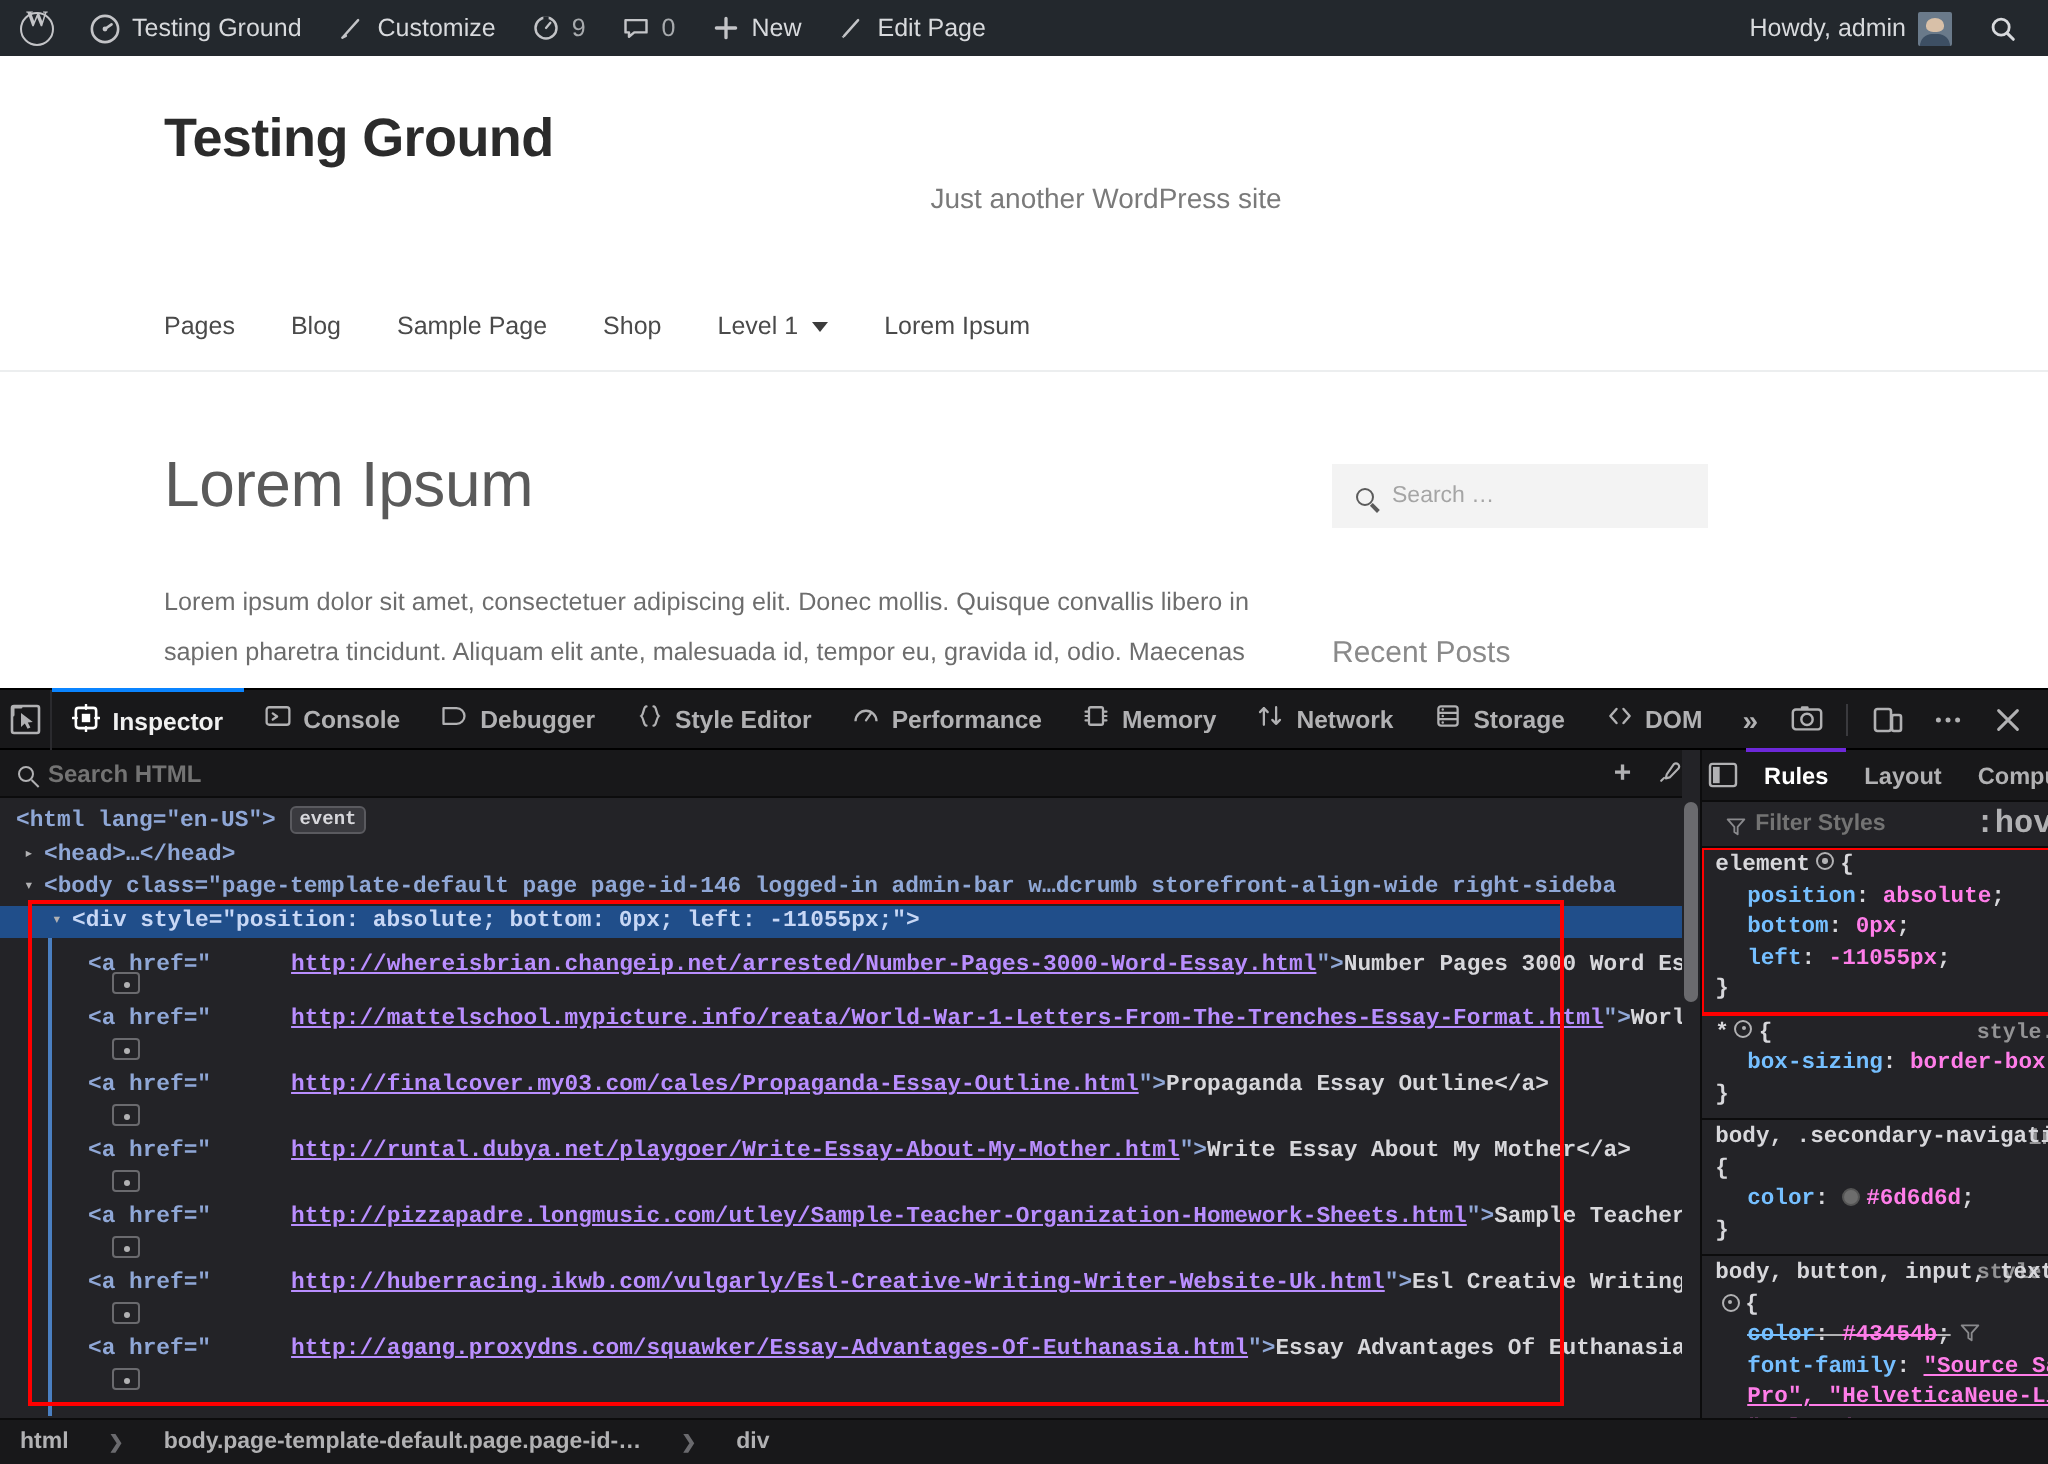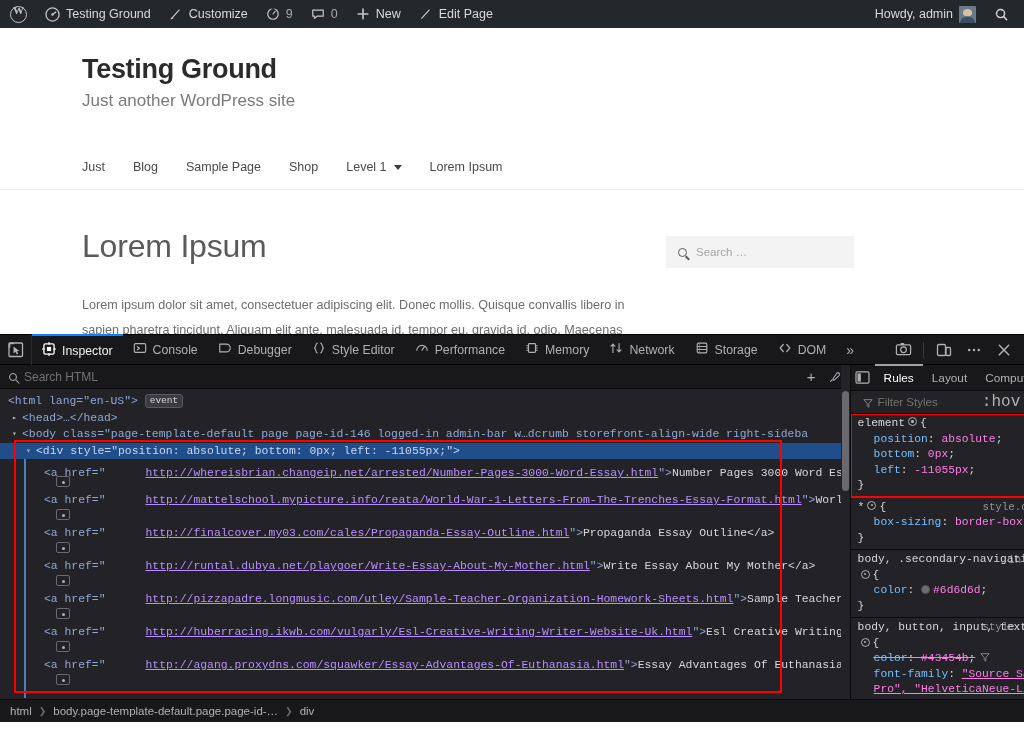--- a/index.html
+++ b/index.html
@@ -48,21 +48,21 @@
   .avatar::after {
     content:""; position:absolute; left:1px; bottom:0; width:15px; height:6px;
     background:#3d4f63; border-radius: 6px 6px 0 0;
   }
   .ab-count { color: #a7aaad; }
 
   
   .page { position: absolute; top: 28px; left: 0; width: 1024px; height: 316px; background:#fff; overflow:hidden; }
   .site-header { padding: 26px 0 0 82px; }
   .site-title { font-size: 27px; font-weight: bold; color: #2b2b2b; letter-spacing: -0.3px; }
-  .site-desc { font-size: 17px; color: #7a7a7a; margin-top: 6px; }
+  .site-desc { font-size: 14px; color: #7a7a7a; margin-top: 6px; text-align: center; }
   .nav-wrap { border-bottom: 1px solid #eceeef; margin-top: 34px; }
   .nav { display: flex; align-items: center; gap: 28px; padding: 0 0 0 82px; height: 44px; }
   .nav-item { font-size: 12.5px; color: #4a4a4a; display:flex; align-items:center; gap:7px; }
   .caret-down { width: 0; height: 0; border-left: 4.5px solid transparent; border-right: 4.5px solid transparent; border-top: 5px solid #3c3c3c; }
   .content-area { display: flex; padding: 38px 0 0 0; }
   .main-col { width: 660px; padding-left: 82px; }
   .entry-title { font-size: 32px; color: #5a5a5a; font-weight: 400; letter-spacing: -0.2px; }
   .entry-p { font-size: 12.6px; line-height: 1.95; color: #6d6d6d; margin-top: 28px; max-width: 620px; }
   .side-col { width: 284px; padding-left: 6px; }
   .searchbox {
@@ -72,24 +72,25 @@
   .search-ph { color: #a5a5a5; font-size: 11.5px; }
   .widget-title { font-size: 15px; color: #8a8a8a; margin-top: 54px; }
   .mag {
     width: 9px; height: 9px; border: 1.8px solid #5b5b5b; border-radius: 50%;
     position: relative; display:inline-block; flex: none;
   }
   .mag::after { content:""; position:absolute; right:-4px; bottom:-3px; width:5px; height:1.8px; background:#5b5b5b; transform:rotate(45deg); }
 
   
   .devtools {
-    position: absolute; left: 0; top: 334px; width: 1024px; height: 388px;
+    position: absolute; left: 0; top: 344px; width: 1024px; height: 388px;
     background: #c4b5fd; color: #b1b1b3;
     font-family: "Liberation Sans", sans-serif;
     border-top: 1px solid #000;
+    font-weight: bold;
   }
   .dt-toolbar {
     height: 30px; display: flex; align-items: center; background: #18181a;
     border-bottom: 1px solid #000;
   }
   .dt-picker {
     width: 32px; height: 30px; display:flex; align-items:center; justify-content:center;
     border-right: 1px solid #2a2a2e;
   }
   .dt-tabs { display: flex; align-items: center; height: 30px; }
@@ -143,21 +144,21 @@
   .dot-badge::after{ content:""; position:absolute; left:5px; top:4px; width:3px;height:3px;border-radius:50%;background:#b1b1b3;}
   .redbox {
     position: absolute; border: 2px solid #ff0000; pointer-events:none;
   }
   .bluebar { position:absolute; left:24px; top:0; bottom:0; width:2px; background:#4a7fc1; }
 
   
   .dt-right-panel { width: 228px; background: #18181a; display:flex; flex-direction:column; }
   .rp-tabs { height: 26px; display:flex; align-items:center; background:#18181a; border-bottom:1px solid #0c0c0d; }
   .rp-tab { font-size: 11.8px; color:#b1b1b3; padding: 0 9px; height:26px; display:flex; align-items:center; }
-  .rp-tab.active { color:#fff; border-top:2px solid #a3a3a3; margin-top:-1px; }
+  .rp-tab.active { color:#fff; border-top:2px solid #6d28d9; margin-top:-1px; }
   .rp-icon-btn { width:24px; height:26px; display:flex;align-items:center;justify-content:center; }
   .rp-filter { height: 23px; display:flex; align-items:center; gap:6px; padding: 0 7px; background:#232327; border-bottom:1px solid #0c0c0d; font-size:11.5px; }
   .rp-filter .ph { color:#737373; }
   .rp-filter .right { margin-left:auto; display:flex; gap:7px; color:#b1b1b3; font-family:"Liberation Mono", monospace; font-size:16px;}
   .rules {
     flex: 1; overflow: hidden; font-family: "Liberation Mono", monospace;
     font-size: 11.3px; line-height: 15.5px; position: relative; background:#232327;
   }
   .rule { padding: 2px 6px 3px 7px; border-bottom: 1px solid #0c0c0d; position: relative; background:#232327;}
   .rule-head { display:flex; align-items:baseline; }
@@ -173,21 +174,21 @@
   .gearico::after{content:"";position:absolute;left:2.3px;top:2.3px;width:2.4px;height:2.4px;background:#b1b1b3;border-radius:50%;}
   .swatch { display:inline-block; width:9px;height:9px;border-radius:50%;background:#6d6d6d;border:1px solid #555; vertical-align:-1px; margin-right:3px;}
   .inherit-hdr { background:#18181a; color:#b1b1b3; font-size:11.4px; padding: 4px 7px; font-family:"Liberation Sans",sans-serif; border-bottom:1px solid #0c0c0d;}
   .funnel { display:inline-block; width:9px; height:9px; margin-left:5px; vertical-align:-1px;}
   .underl { text-decoration: underline; }
 
   
   .dt-breadcrumb {
     position: absolute; left: 0; bottom: 0; width: 1024px; height: 23px;
     background: #18181a; border-top: 1px solid #0c0c0d;
-    display: flex; align-items: center; gap: 7px; padding: 0 10px;
+    display: flex; align-items: center; gap: 20px; padding: 0 10px;
     font-size: 11.5px; color: #b1b1b3;
   }
   .bc-sep { color: #6a6a6e; font-size: 9px; }
 
   
   .vscroll { position:absolute; right:0; top:0; width:9px; bottom:0; background:#232327; }
   .vthumb { position:absolute; right:1px; width:7px; background:#6a6a6e; border-radius:4px; }
   .hscroll { position:absolute; left:0; right:9px; bottom:0; height:9px; background:#232327; }
   .hthumb { position:absolute; bottom:1px; height:7px; background:#6a6a6e; border-radius:4px; }
 </style>
@@ -272,21 +273,21 @@
   </div>
 
   <div class="page">
     <div class="site-header">
       <div class="site-title">Testing Ground</div>
       <div class="site-desc">Just another WordPress site</div>
     </div>
     <div class="nav-wrap">
       <div class="nav">
         <div class="nav-item">
-            <span>Just</span>
+            <span>Pages</span>
           </div>
         <div class="nav-item">
             <span>Blog</span>
           </div>
         <div class="nav-item">
             <span>Sample Page</span>
           </div>
         <div class="nav-item">
             <span>Shop</span>
           </div>
@@ -302,20 +303,21 @@
     <div class="content-area">
       <div class="main-col">
         <div class="entry-title">Lorem Ipsum</div>
         <div class="entry-p">Lorem ipsum dolor sit amet, consectetuer adipiscing elit. Donec mollis. Quisque convallis libero in sapien pharetra tincidunt. Aliquam elit ante, malesuada id, tempor eu, gravida id, odio. Maecenas suscipit, risus et eleifend imperdiet,</div>
       </div>
       <div class="side-col">
         <div class="searchbox">
           <span class="mag"></span>
           <span class="search-ph">Search …</span>
         </div>
+        <div class="widget-title">Recent Posts</div>
       </div>
     </div>
   </div>
 
   <div class="devtools">
 
     <div class="dt-toolbar">
       <div class="dt-picker">
         <svg width="16" height="16" viewBox="0 0 16 16">
           <path d="M1.5 1.5h4M1.5 1.5v4" stroke="#b1b1b3" stroke-width="1.5" stroke-linecap="round"></path>

